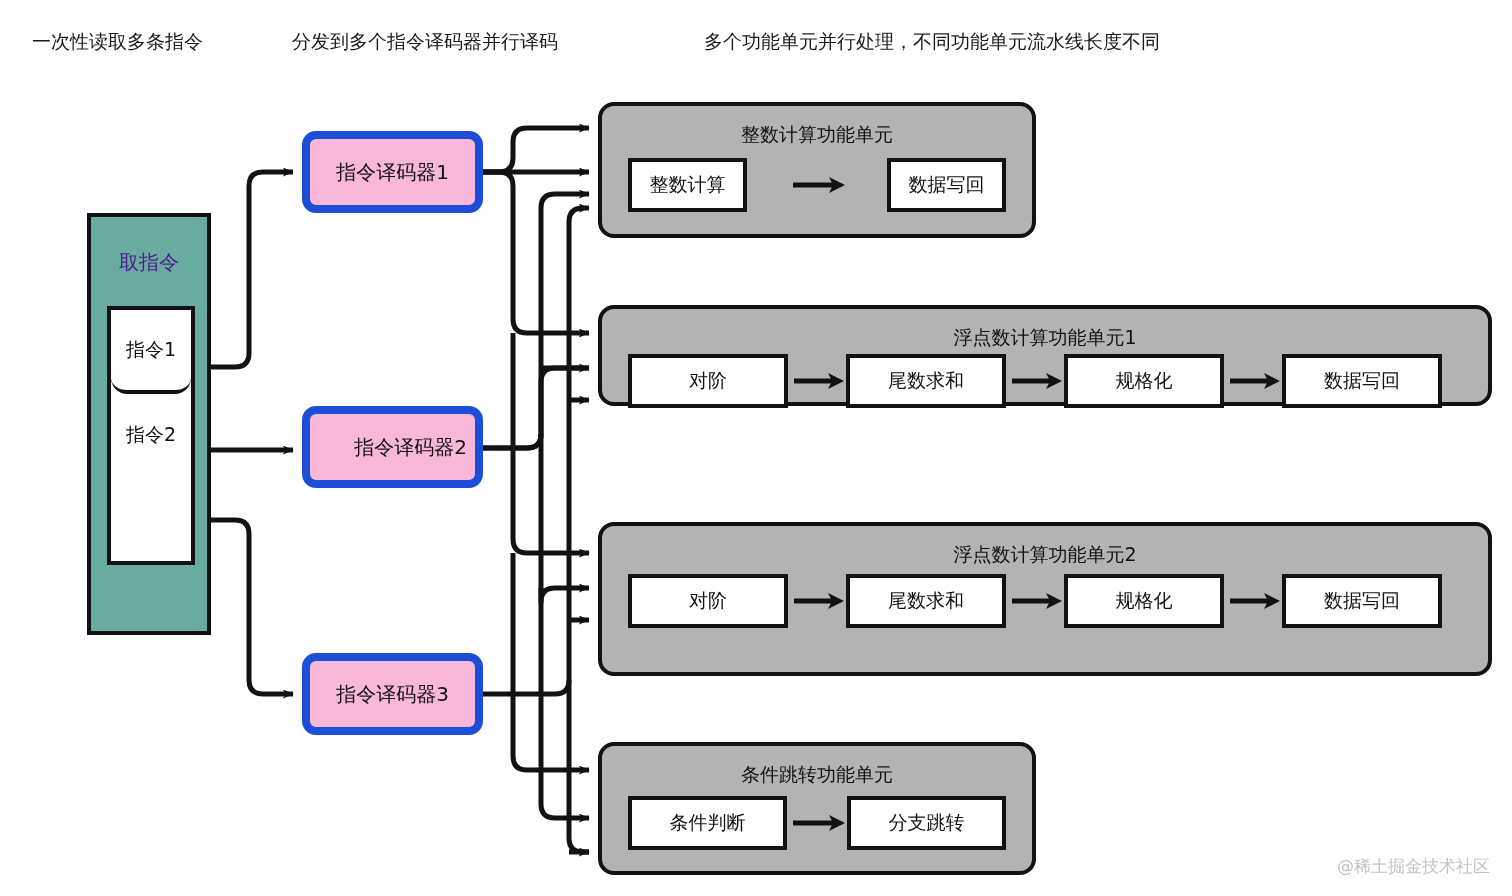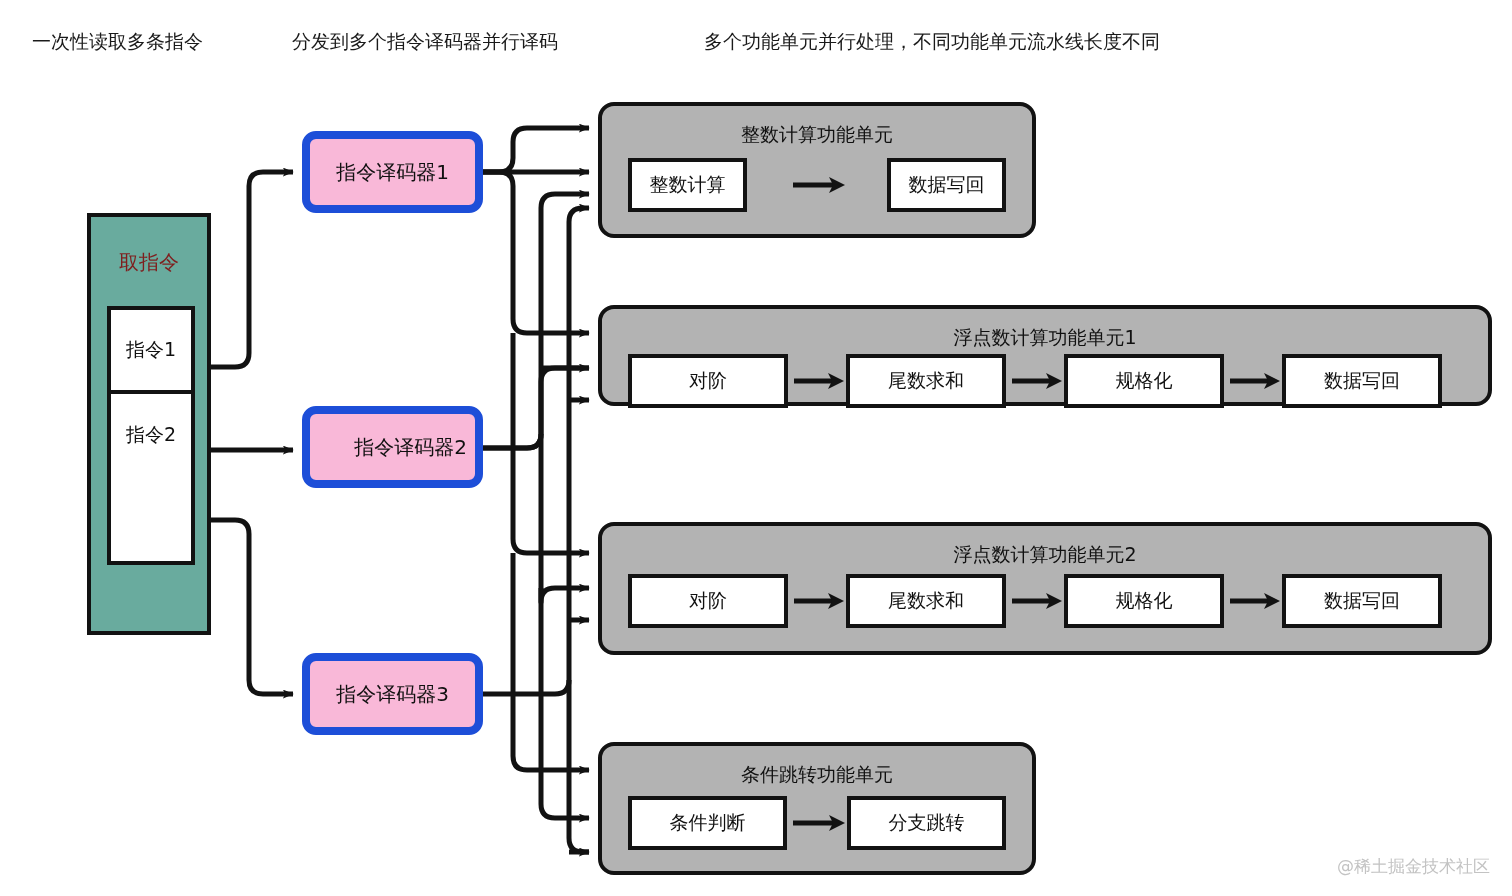--- a/index.html
+++ b/index.html
@@ -14,30 +14,30 @@
   .caption{
     position:absolute;font-size:19px;line-height:1;color:#1a1a1a;white-space:nowrap;
   }
 
   .fetch-block{
     position:absolute;left:87px;top:213px;width:124px;height:422px;
     background:#69ab9e;border:4px solid #121212;box-sizing:border-box;
   }
   .fetch-title{
     position:absolute;left:0;top:32px;width:100%;text-align:center;
-    font-size:20px;color:#7f1d1d;
+    font-size:20px;color:#4c1d95;
   }
   .instr-stack{
     position:absolute;left:16px;top:89px;width:88px;height:259px;
     border:4px solid #121212;box-sizing:border-box;background:#ffffff;
   }
   .instr-cell{
     height:33.3333%;box-sizing:border-box;background:#ffffff;
     display:flex;align-items:center;justify-content:center;
-    font-size:19px;color:#101010;border-bottom:4px solid #121212;
+    font-size:19px;color:#101010;border-bottom:4px solid #121212;border-radius:16px;
   }
   .instr-cell:last-child{border-bottom:none;}
 
   .decoder{
     position:absolute;width:181px;height:82px;background:#f9b8d8;
     border:8px solid #1d4ed8;border-radius:14px;box-sizing:border-box;
     display:flex;align-items:center;justify-content:center;
     font-size:20px;color:#101010;
   }
   #dec1{left:302px;top:131px;}
@@ -66,21 +66,21 @@
   #unitInt{left:598px;top:102px;width:438px;height:136px;}
   #unitInt .stage-row{top:52px;padding:0 26px;box-sizing:border-box;gap:40px;}
   #unitInt .stage-box{width:163px;}
   #unitInt .stage-arrow{width:60px;}
 
   #unitFp1{left:598px;top:305px;width:894px;height:101px;}
   #unitFp1 .stage-row{top:45px;padding:0 26px;box-sizing:border-box;}
   #unitFp1 .stage-box{width:160px;}
   #unitFp1 .stage-arrow{width:58px;}
 
-  #unitFp2{left:598px;top:522px;width:894px;height:133px;}
+  #unitFp2{left:598px;top:522px;width:894px;height:154px;}
   #unitFp2 .stage-row{top:48px;padding:0 26px;box-sizing:border-box;}
   #unitFp2 .stage-box{width:160px;}
   #unitFp2 .stage-arrow{width:58px;}
 
   #unitBr{left:598px;top:742px;width:438px;height:133px;}
   #unitBr .stage-row{top:50px;padding:0 26px;box-sizing:border-box;}
   #unitBr .stage-box{width:163px;}
   #unitBr .stage-arrow{width:60px;}
 
   .watermark{

